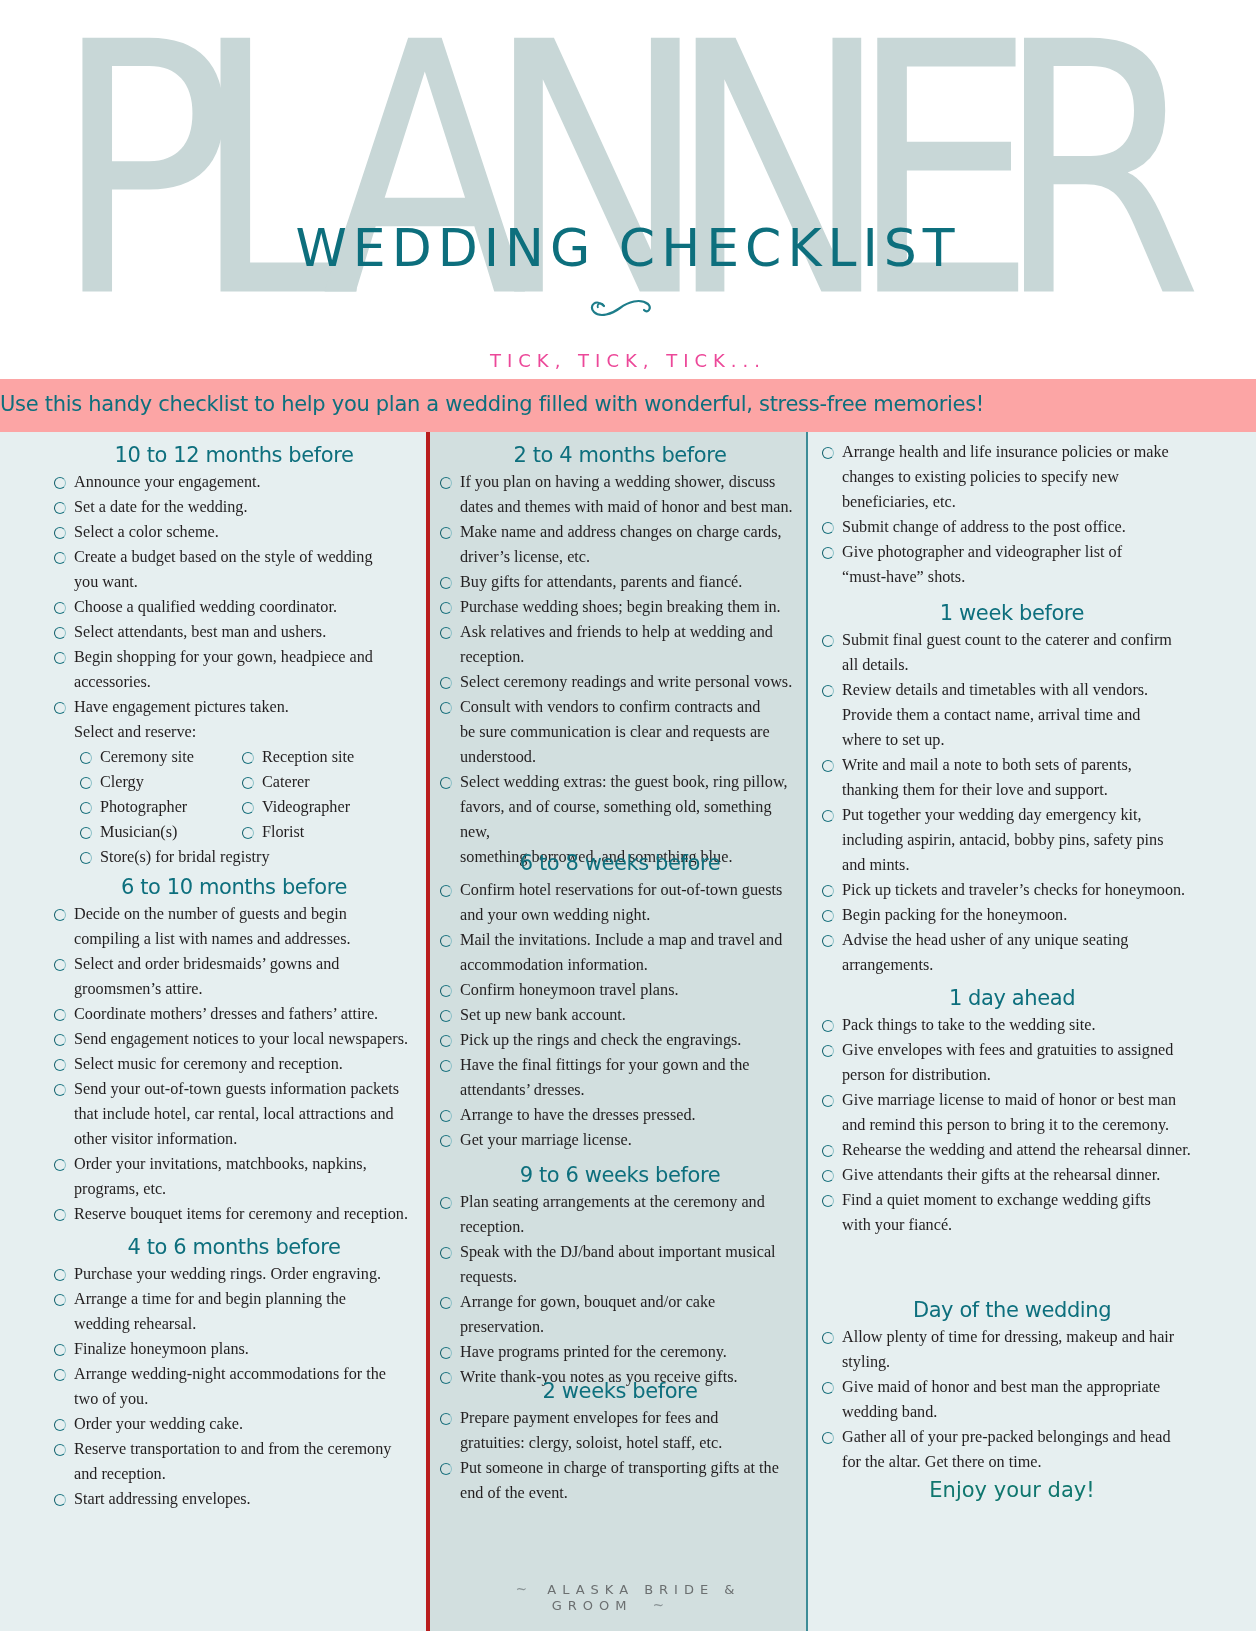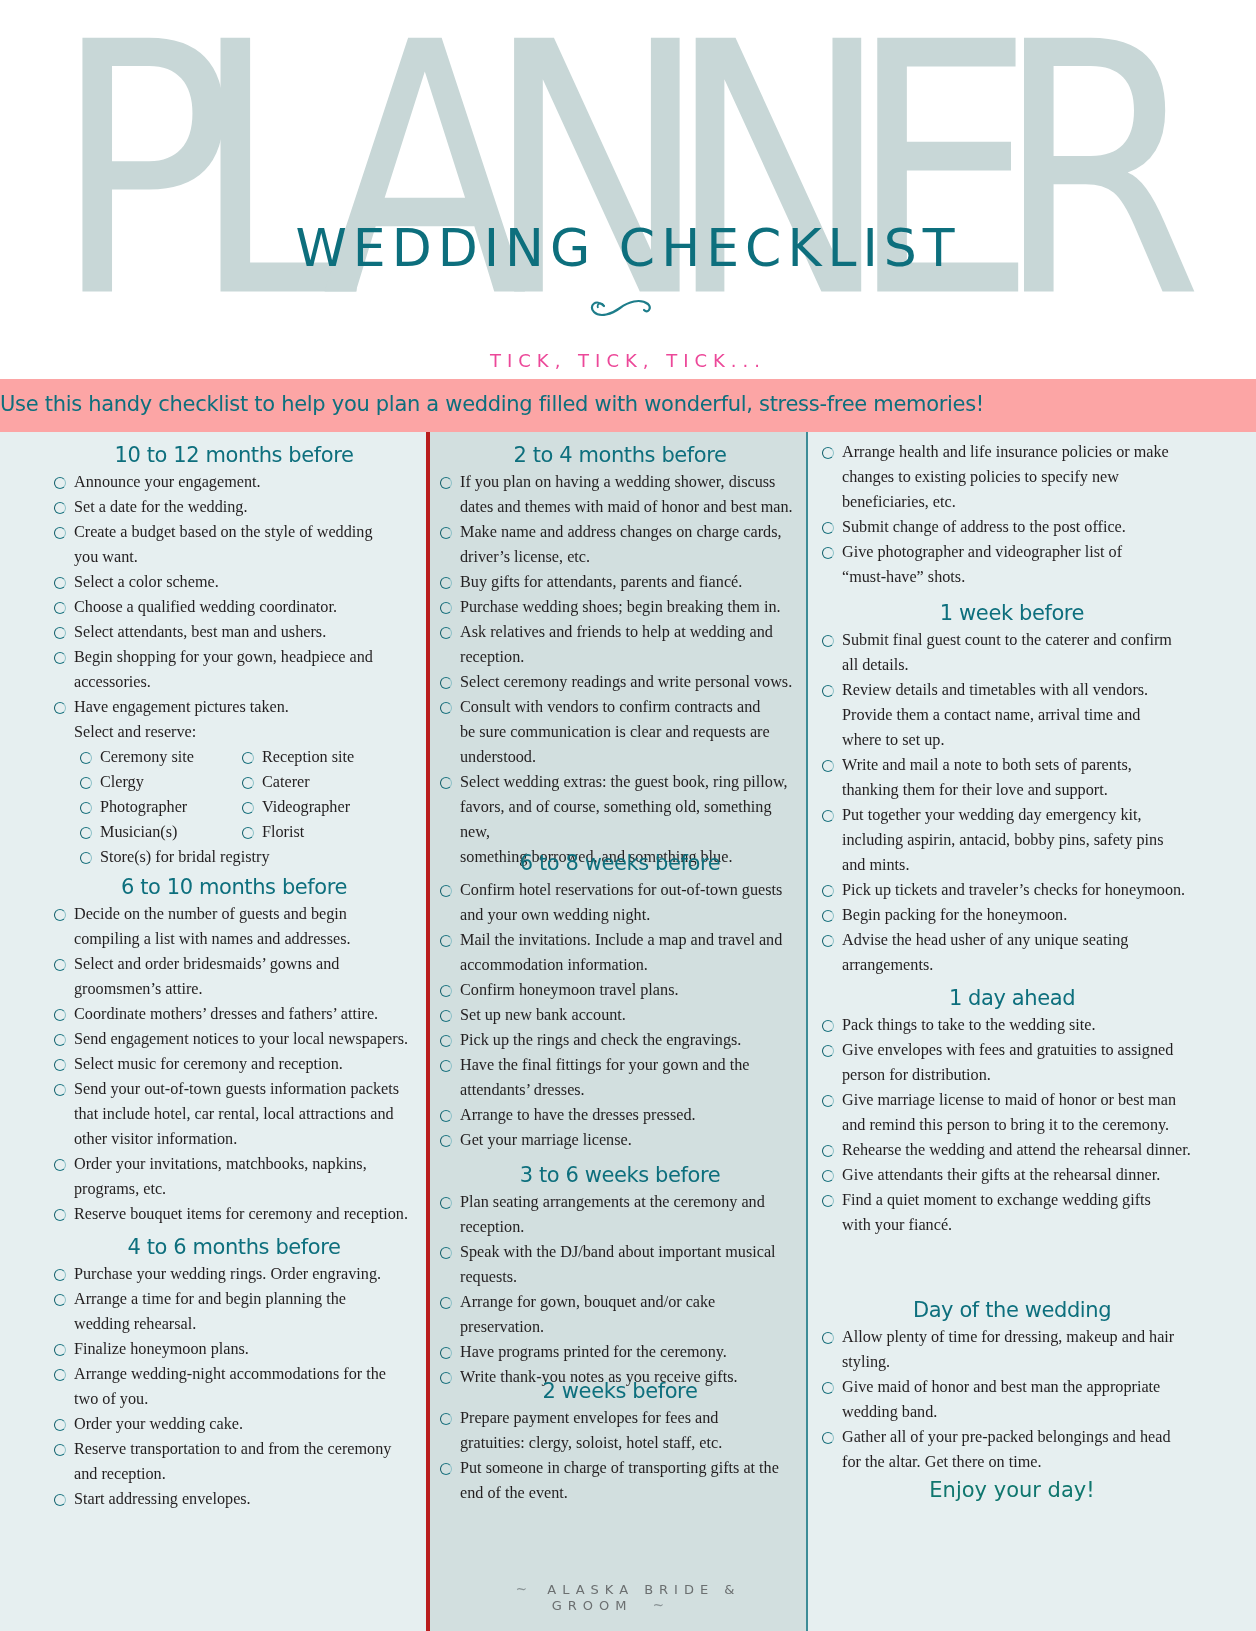--- a/index.html
+++ b/index.html
@@ -70,22 +70,22 @@
 <div class="intro-band">Use this handy checklist to help you plan a wedding filled with wonderful, stress-free memories!</div>
 
 <div class="content">
 
   <div class="col col1">
     <div style="position:absolute; left:54px; top:10px; width:360px;">
       <div class="section-head">10 to 12 months before</div>
       <ul class="list">
           <li class="item"><span class="bullet"></span><span>Announce your engagement.</span></li>
           <li class="item"><span class="bullet"></span><span>Set a date for the wedding.</span></li>
+          <li class="item"><span class="bullet"></span><span>Select a color scheme.</span></li>
           <li class="item"><span class="bullet"></span><span>Create a budget based on the style of wedding</span><br><span>you want.</span></li>
-          <li class="item"><span class="bullet"></span><span>Select a color scheme.</span></li>
           <li class="item"><span class="bullet"></span><span>Choose a qualified wedding coordinator.</span></li>
           <li class="item"><span class="bullet"></span><span>Select attendants, best man and ushers.</span></li>
           <li class="item"><span class="bullet"></span><span>Begin shopping for your gown, headpiece and</span><br><span>accessories.</span></li>
           <li class="item"><span class="bullet"></span><span>Have engagement pictures taken.</span></li>
         </ul>
       <div class="plain-line">Select and reserve:</div>
       <div class="sub-grid">
           <div class="item"><span class="bullet"></span><span>Ceremony site</span></div>
           <div class="item"><span class="bullet"></span><span>Reception site</span></div>
           <div class="item"><span class="bullet"></span><span>Clergy</span></div>
@@ -147,21 +147,21 @@
           <li class="item"><span class="bullet"></span><span>Mail the invitations. Include a map and travel and</span><br><span>accommodation information.</span></li>
           <li class="item"><span class="bullet"></span><span>Confirm honeymoon travel plans.</span></li>
           <li class="item"><span class="bullet"></span><span>Set up new bank account.</span></li>
           <li class="item"><span class="bullet"></span><span>Pick up the rings and check the engravings.</span></li>
           <li class="item"><span class="bullet"></span><span>Have the final fittings for your gown and the</span><br><span>attendants’ dresses.</span></li>
           <li class="item"><span class="bullet"></span><span>Arrange to have the dresses pressed.</span></li>
           <li class="item"><span class="bullet"></span><span>Get your marriage license.</span></li>
         </ul>
     </div>
     <div style="position:absolute; left:10px; top:730px; width:360px;">
-      <div class="section-head">3 to 6 weeks before</div>
+      <div class="section-head">9 to 6 weeks before</div>
       <ul class="list">
           <li class="item"><span class="bullet"></span><span>Plan seating arrangements at the ceremony and</span><br><span>reception.</span></li>
           <li class="item"><span class="bullet"></span><span>Speak with the DJ/band about important musical</span><br><span>requests.</span></li>
           <li class="item"><span class="bullet"></span><span>Arrange for gown, bouquet and/or cake preservation.</span></li>
           <li class="item"><span class="bullet"></span><span>Have programs printed for the ceremony.</span></li>
           <li class="item"><span class="bullet"></span><span>Write thank-you notes as you receive gifts.</span></li>
         </ul>
     </div>
     <div style="position:absolute; left:10px; top:946px; width:360px;">
       <div class="section-head">2 weeks before</div>

